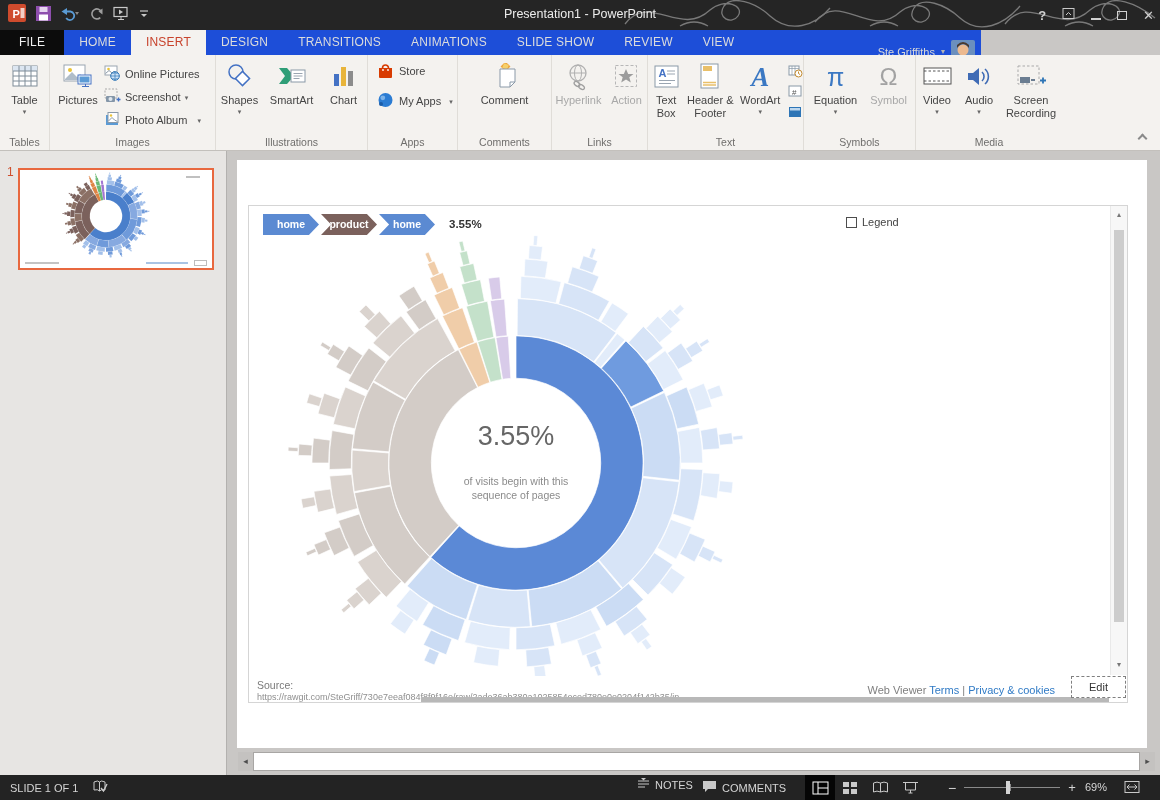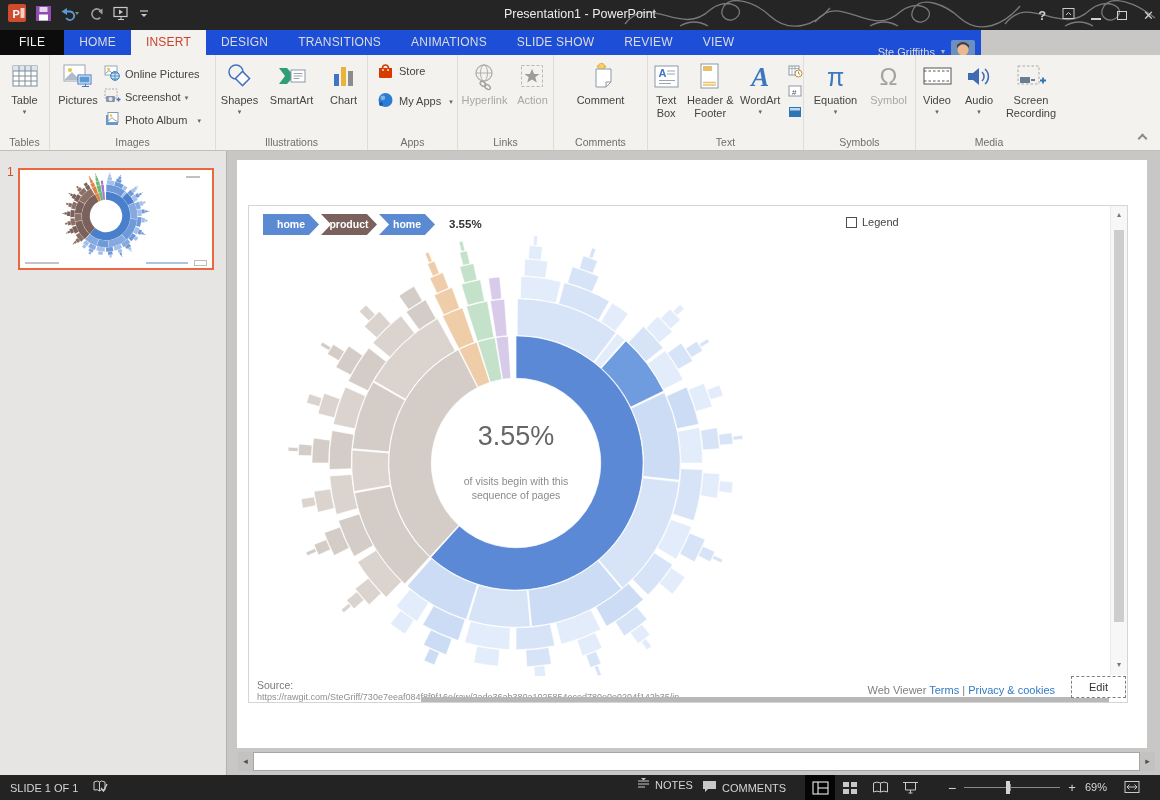--- a/index.html
+++ b/index.html
@@ -326,20 +326,37 @@
                 <circle cx="5" cy="13" r="2" fill="#1a5ca8"></circle>
               </svg>
           </span>
           <span>My Apps</span>
           <span class="arrow" style="margin:0 0 0 4px;">▾</span>
         </div>
       </div>
       <div class="glabel">Apps</div>
     </div>
 
+    <div class="group" style="width:94px;">
+      <div class="gitems">
+        <div class="bigbtn" style="width:64px;">
+          <span class="bicon">
+            <svg width="30" height="28">
+                <rect x="12" y="0" width="7" height="7" fill="#eda73e" transform="rotate(45 15.5 3.5)"></rect>
+                <rect x="13" y="1" width="5" height="5" fill="#f6d06a" transform="rotate(20 15.5 3.5)"></rect>
+                <path d="M10 6 h15 v13 l-5 5 h-10 Z" fill="#fff" stroke="#8a99a8"></path>
+                <path d="M20 24 v-5 h5" fill="none" stroke="#8a99a8"></path>
+              </svg>
+          </span>
+          <span class="blbl">Comment</span>
+        </div>
+      </div>
+      <div class="glabel">Comments</div>
+    </div>
+
     <div class="group" style="width:96px;">
       <div class="gitems">
         <div class="bigbtn dis" style="width:52px;">
           <span class="bicon">
             <svg width="30" height="28">
                 <circle cx="14" cy="10" r="8" fill="none" stroke="#b0b0b0" stroke-width="1.3"></circle>
                 <ellipse cx="14" cy="10" rx="3.5" ry="8" fill="none" stroke="#b0b0b0"></ellipse>
                 <path d="M6 10 h16" stroke="#b0b0b0"></path>
                 <ellipse cx="13" cy="21" rx="3.2" ry="2" transform="rotate(35 13 21)" fill="none" stroke="#a0a0a0" stroke-width="1.3"></ellipse>
                 <ellipse cx="17.5" cy="24" rx="3.2" ry="2" transform="rotate(35 17.5 24)" fill="none" stroke="#a0a0a0" stroke-width="1.3"></ellipse>
@@ -351,37 +368,20 @@
           <span class="bicon">
             <svg width="27" height="27">
                 <rect x="2.5" y="2.5" width="21" height="21" fill="none" stroke="#b7b7b7" stroke-dasharray="3 2"></rect>
                 <polygon points="13,6 15.2,11 20.5,11 16.3,14.3 17.8,19.5 13,16.4 8.2,19.5 9.7,14.3 5.5,11 10.8,11" fill="#9c9c9c"></polygon>
               </svg>
           </span>
           <span class="blbl">Action</span>
         </div>
       </div>
       <div class="glabel">Links</div>
-    </div>
-
-    <div class="group" style="width:94px;">
-      <div class="gitems">
-        <div class="bigbtn" style="width:64px;">
-          <span class="bicon">
-            <svg width="30" height="28">
-                <rect x="12" y="0" width="7" height="7" fill="#eda73e" transform="rotate(45 15.5 3.5)"></rect>
-                <rect x="13" y="1" width="5" height="5" fill="#f6d06a" transform="rotate(20 15.5 3.5)"></rect>
-                <path d="M10 6 h15 v13 l-5 5 h-10 Z" fill="#fff" stroke="#8a99a8"></path>
-                <path d="M20 24 v-5 h5" fill="none" stroke="#8a99a8"></path>
-              </svg>
-          </span>
-          <span class="blbl">Comment</span>
-        </div>
-      </div>
-      <div class="glabel">Comments</div>
     </div>
 
     <div class="group" style="width:156px;">
       <div class="gitems">
         <div class="bigbtn" style="width:38px;">
           <span class="bicon">
             <svg width="27" height="27">
                 <rect x="2" y="3" width="23" height="21" fill="#fff" stroke="#8a99a8"></rect>
                 <text x="5.5" y="14" font-size="11" fill="#4472c4" font-weight="bold" font-family="Liberation Sans">A</text>
                 <path d="M14 8 h8 M14 11 h8 M6 17.5 h16 M6 20.5 h12" stroke="#9aa5b1"></path>

